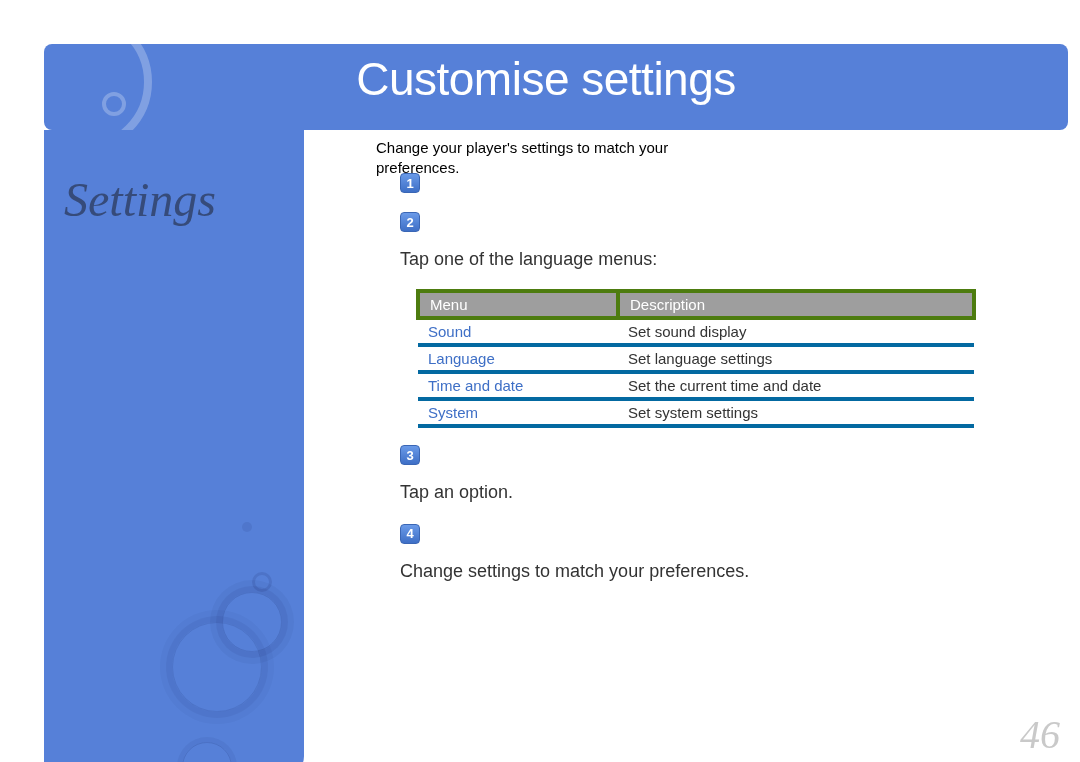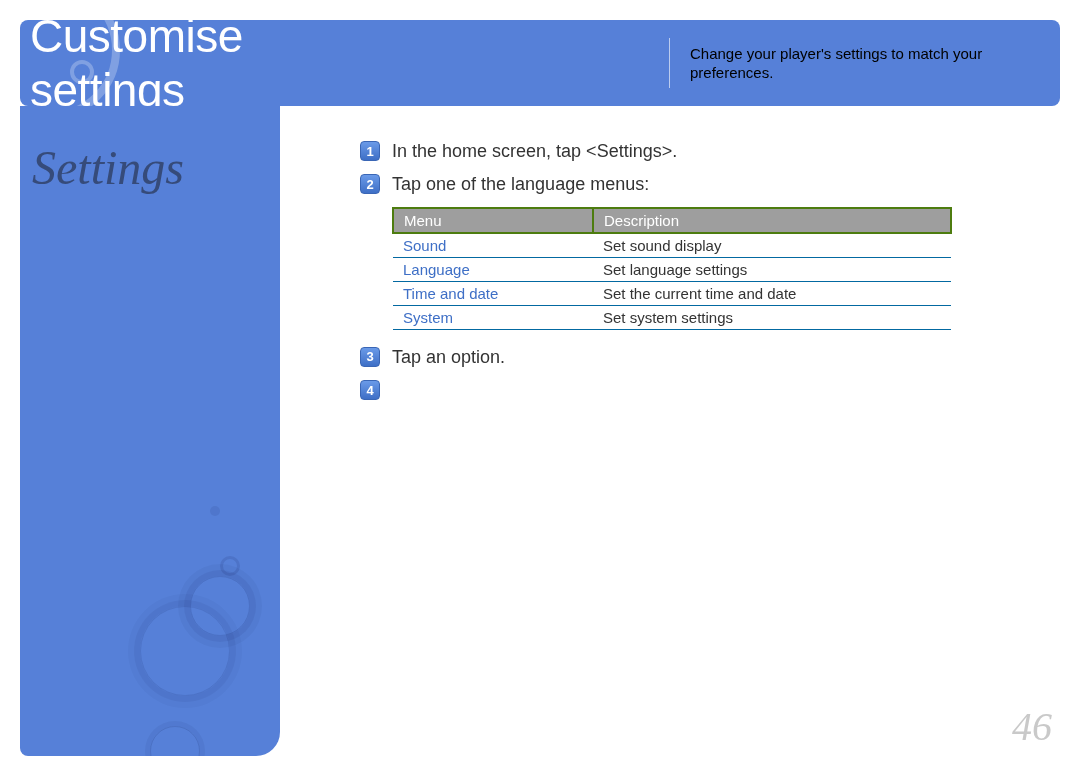--- a/index.html
+++ b/index.html
@@ -1,15 +1,15 @@
 <!DOCTYPE html>
 <html><head>
   <meta charset="utf-8">
   <style>
-    * { margin: 0; padding: 0; box-sizing: border-box; }
+    * { margin: 8px; padding: 0; box-sizing: border-box; flex-direction: column; }
     body {
       font-family: "Helvetica Neue", Arial, sans-serif;
       background: #ffffff;
       width: 1080px;
       height: 762px;
       position: relative;
       overflow: hidden;
     }
     .header-bar {
       position: absolute;
@@ -109,27 +109,27 @@
       border-collapse: collapse;
       width: 560px;
     }
     .menu-table th {
       background: #9e9e9e;
       color: #ffffff;
       text-align: left;
       padding: 3px 10px;
       font-weight: 400;
       font-size: 15px;
-      border: 2px solid #4d7c0f;
+      border: 4px solid #4d7c0f;
     }
     .menu-table td {
       padding: 3px 10px;
       font-size: 15px;
       color: #333333;
-      border-bottom: 1px solid #0369a1;
+      border-bottom: 4px solid #0369a1;
       font-weight: 300;
     }
     .menu-table td:first-child { color: #3e6fc6; width: 200px; }
     .page-num {
       position: absolute;
       bottom: 12px;
       right: 28px;
       font-family: Georgia, "Times New Roman", serif;
       font-style: italic;
       font-size: 40px;
@@ -169,21 +169,20 @@
   <div class="deco-side" style="bottom:120px; left:170px; width:60px; height:60px; border:1px solid rgba(0,0,60,0.12); box-shadow:0 0 0 6px rgba(0,0,60,0.06), 0 0 0 12px rgba(0,0,60,0.04);"></div>
   <div class="deco-side" style="bottom:60px; left:120px; width:90px; height:90px; border:1px solid rgba(0,0,60,0.1); box-shadow:0 0 0 6px rgba(0,0,60,0.05), 0 0 0 12px rgba(0,0,60,0.03);"></div>
   <div class="deco-side" style="bottom:180px; left:200px; width:20px; height:20px; border:3px solid rgba(0,0,60,0.1);"></div>
   <div class="deco-side" style="bottom:-20px; left:130px; width:50px; height:50px; border:1px solid rgba(0,0,60,0.12); box-shadow:0 0 0 5px rgba(0,0,60,0.05);"></div>
   <div class="deco-side" style="bottom:240px; left:190px; width:10px; height:10px; background: rgba(0,0,60,0.08);"></div>
 </div>
 
 <div class="content">
   <div class="step">
     <div class="step-num">1</div>
-    <div class="step-text">In the home screen, tap &lt;Settings&gt;.</div>
   </div>
   <div class="step">
     <div class="step-num">2</div>
     <div class="step-text">Tap one of the language menus:</div>
   </div>
 
   <table class="menu-table">
     <thead>
       <tr>
         <th>Menu</th>
@@ -209,16 +208,17 @@
       </tr>
     </tbody>
   </table>
 
   <div class="step">
     <div class="step-num">3</div>
     <div class="step-text">Tap an option.</div>
   </div>
   <div class="step">
     <div class="step-num">4</div>
+    <div class="step-text">Change settings to match your preferences.</div>
   </div>
 </div>
 
 <div class="page-num">46</div>
 
 </body></html>

